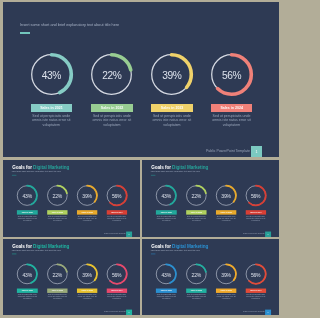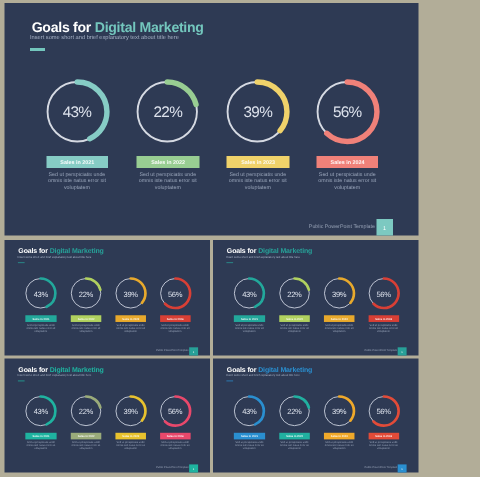--- a/index.html
+++ b/index.html
@@ -23,21 +23,20 @@
 .body{position:absolute;left:0.5px;top:60.5px;width:44px;text-align:center;font-size:3.55px;line-height:4.35px;}
 .foot{position:absolute;left:203.4px;top:146.4px;font-size:3.55px;white-space:nowrap;}
 .pnum{position:absolute;left:248.0px;top:144.0px;width:11.8px;height:11.5px;display:flex;align-items:center;justify-content:center;font-size:3.6px;color:#ffffff;}
 </style>
 </head>
 <body>
 
 <div class="page">
   <div class="slide" id="main" style="background: rgb(46, 58, 84);">
       <div class="inner">
-        <div class="title" style="color:#ffffff"><span>Goals for </span><span style="color:#73c6bd">Digital Marketing</span></div>
         <div class="sub" style="color:#a7b2c6">Insert some short and brief explanatory text about title here</div>
         <div class="dash" style="background:#73c6bd"></div>
         <div class="card" style="left:26.3px">
           <div class="donut">
             <svg width="49" height="49" viewBox="-4 -4 49 49" style="left:-4px;top:-4px">
               <circle cx="20.5" cy="20.5" r="19.8" fill="none" stroke="#d5d9e2" stroke-width="1.25"></circle>
               <circle cx="20.5" cy="20.5" r="19.8" fill="none" stroke="#86ccc5" stroke-width="3.6" stroke-linecap="round" stroke-dasharray="53.50 70.91" transform="rotate(-90 20.5 20.5)"></circle>
             </svg>
             <div class="pct" style="color:#dde2ec">43%</div>
           </div>

